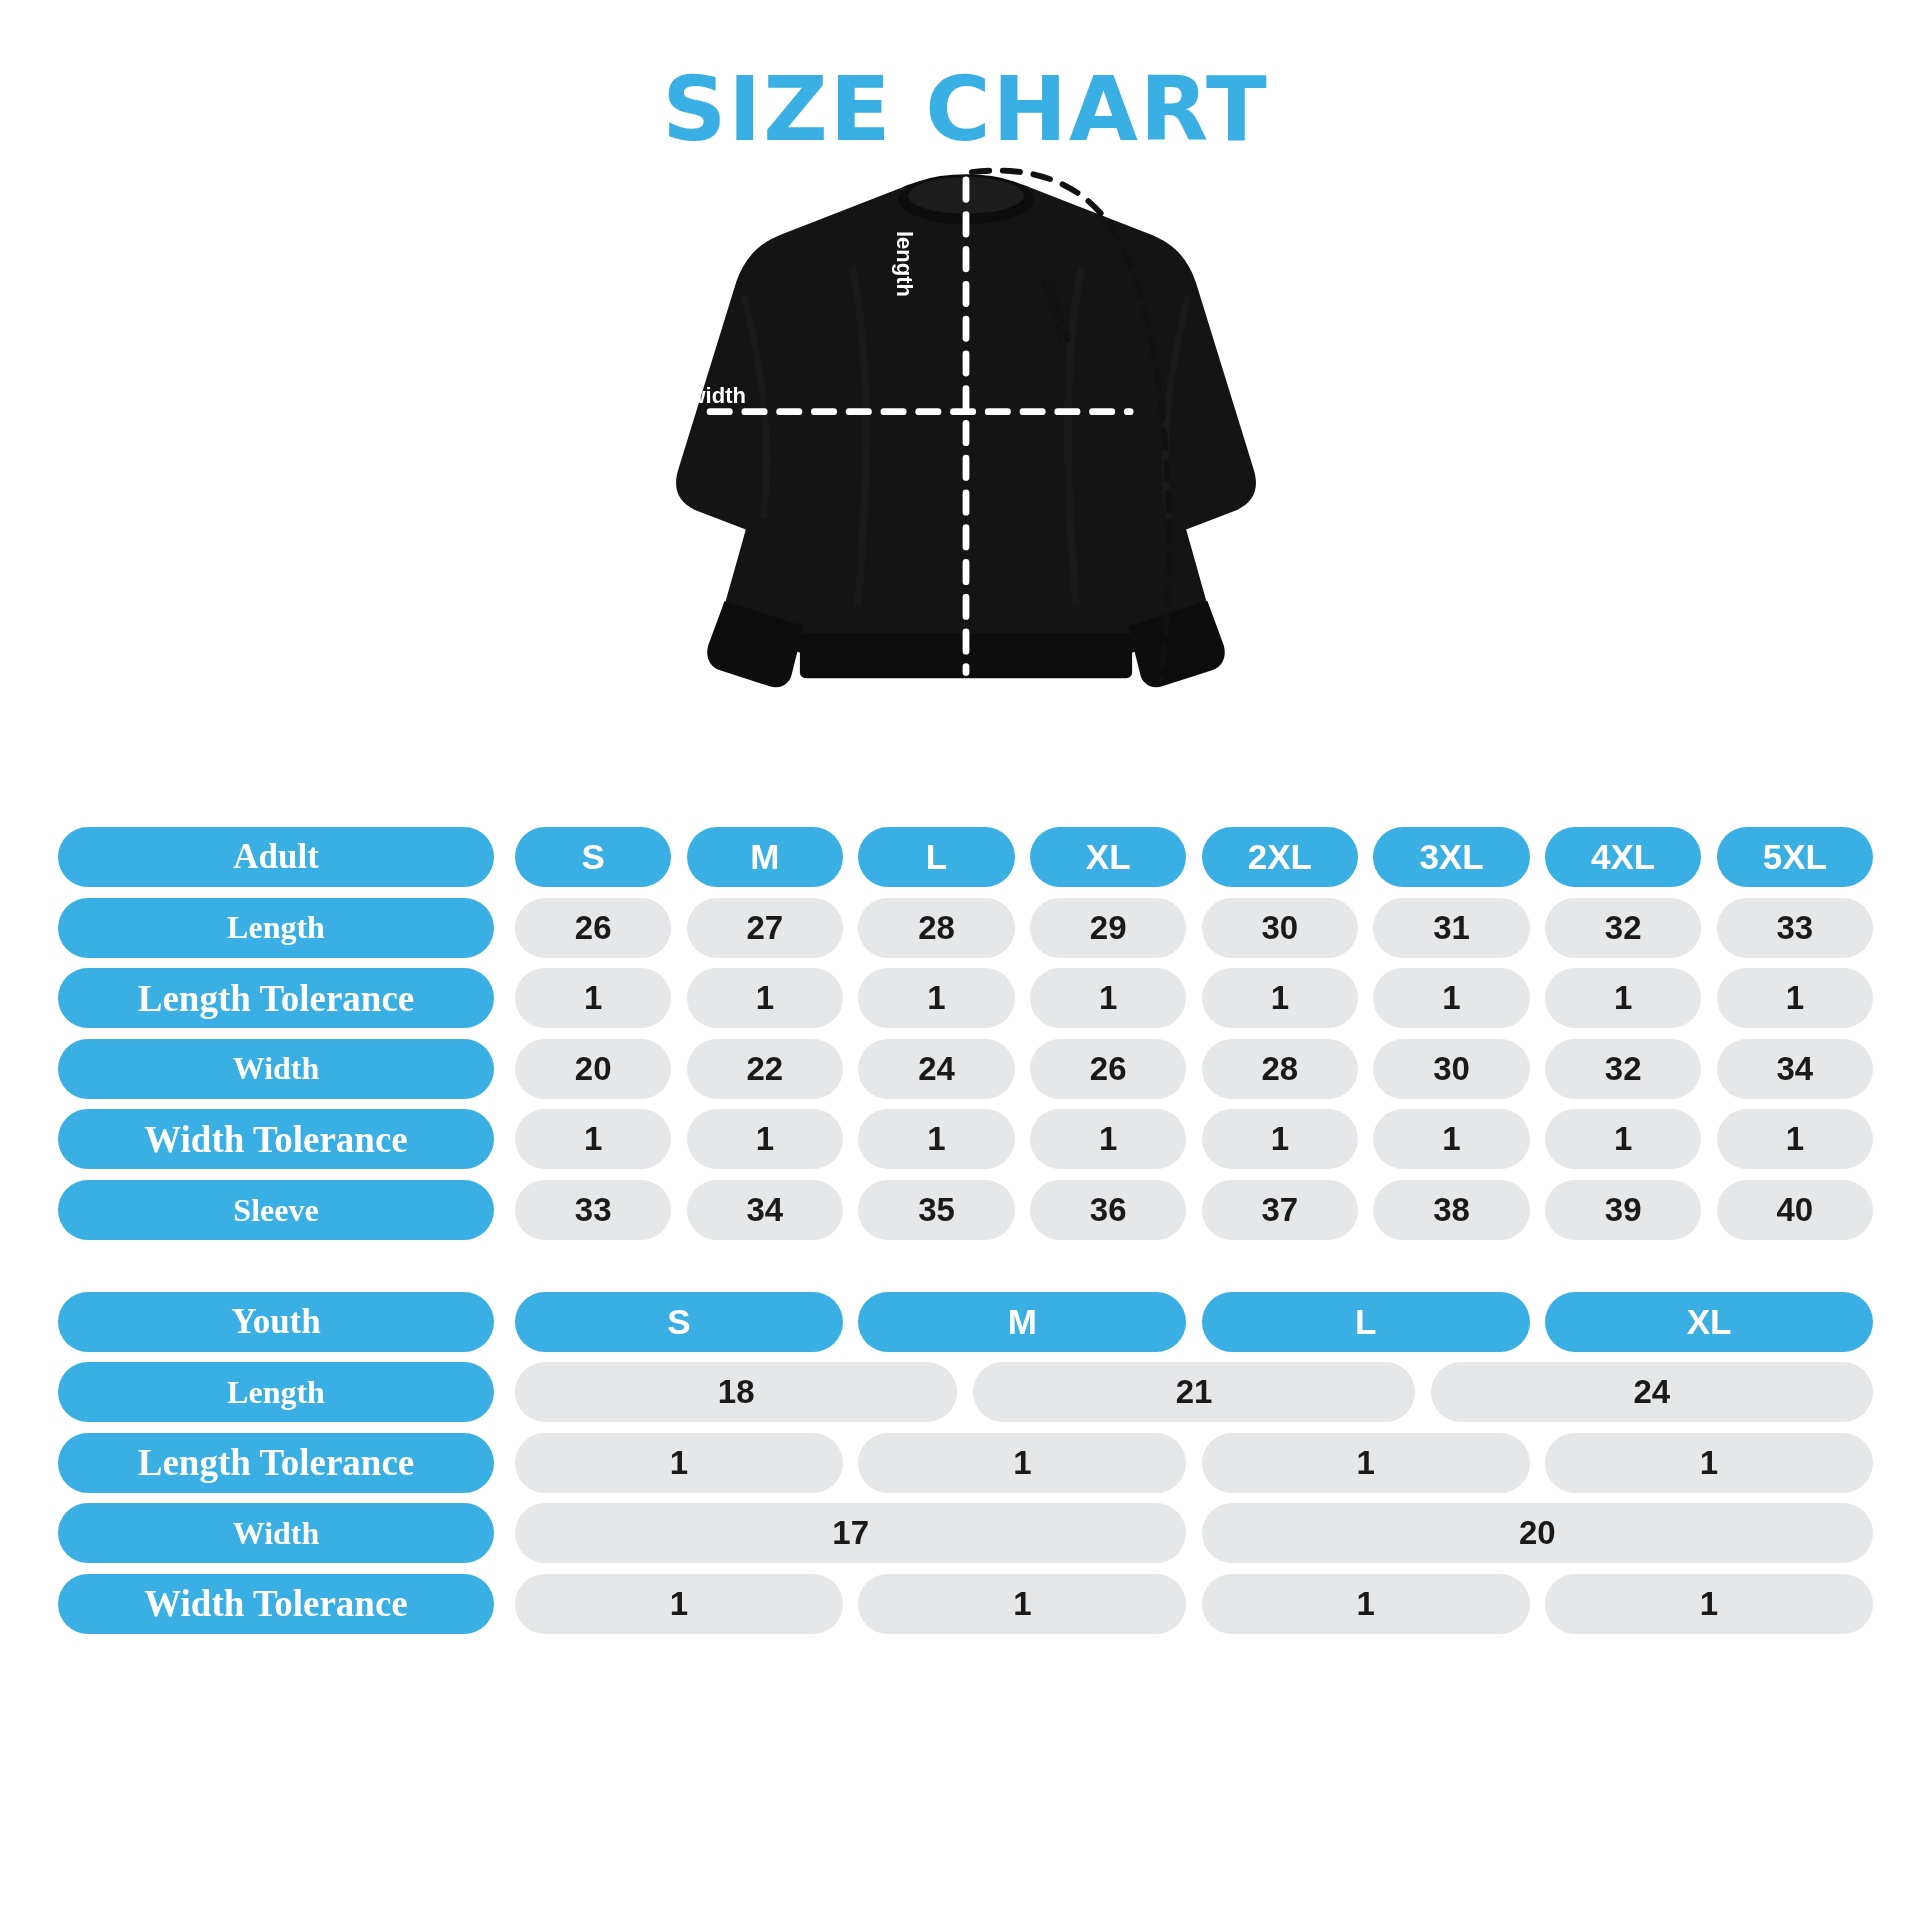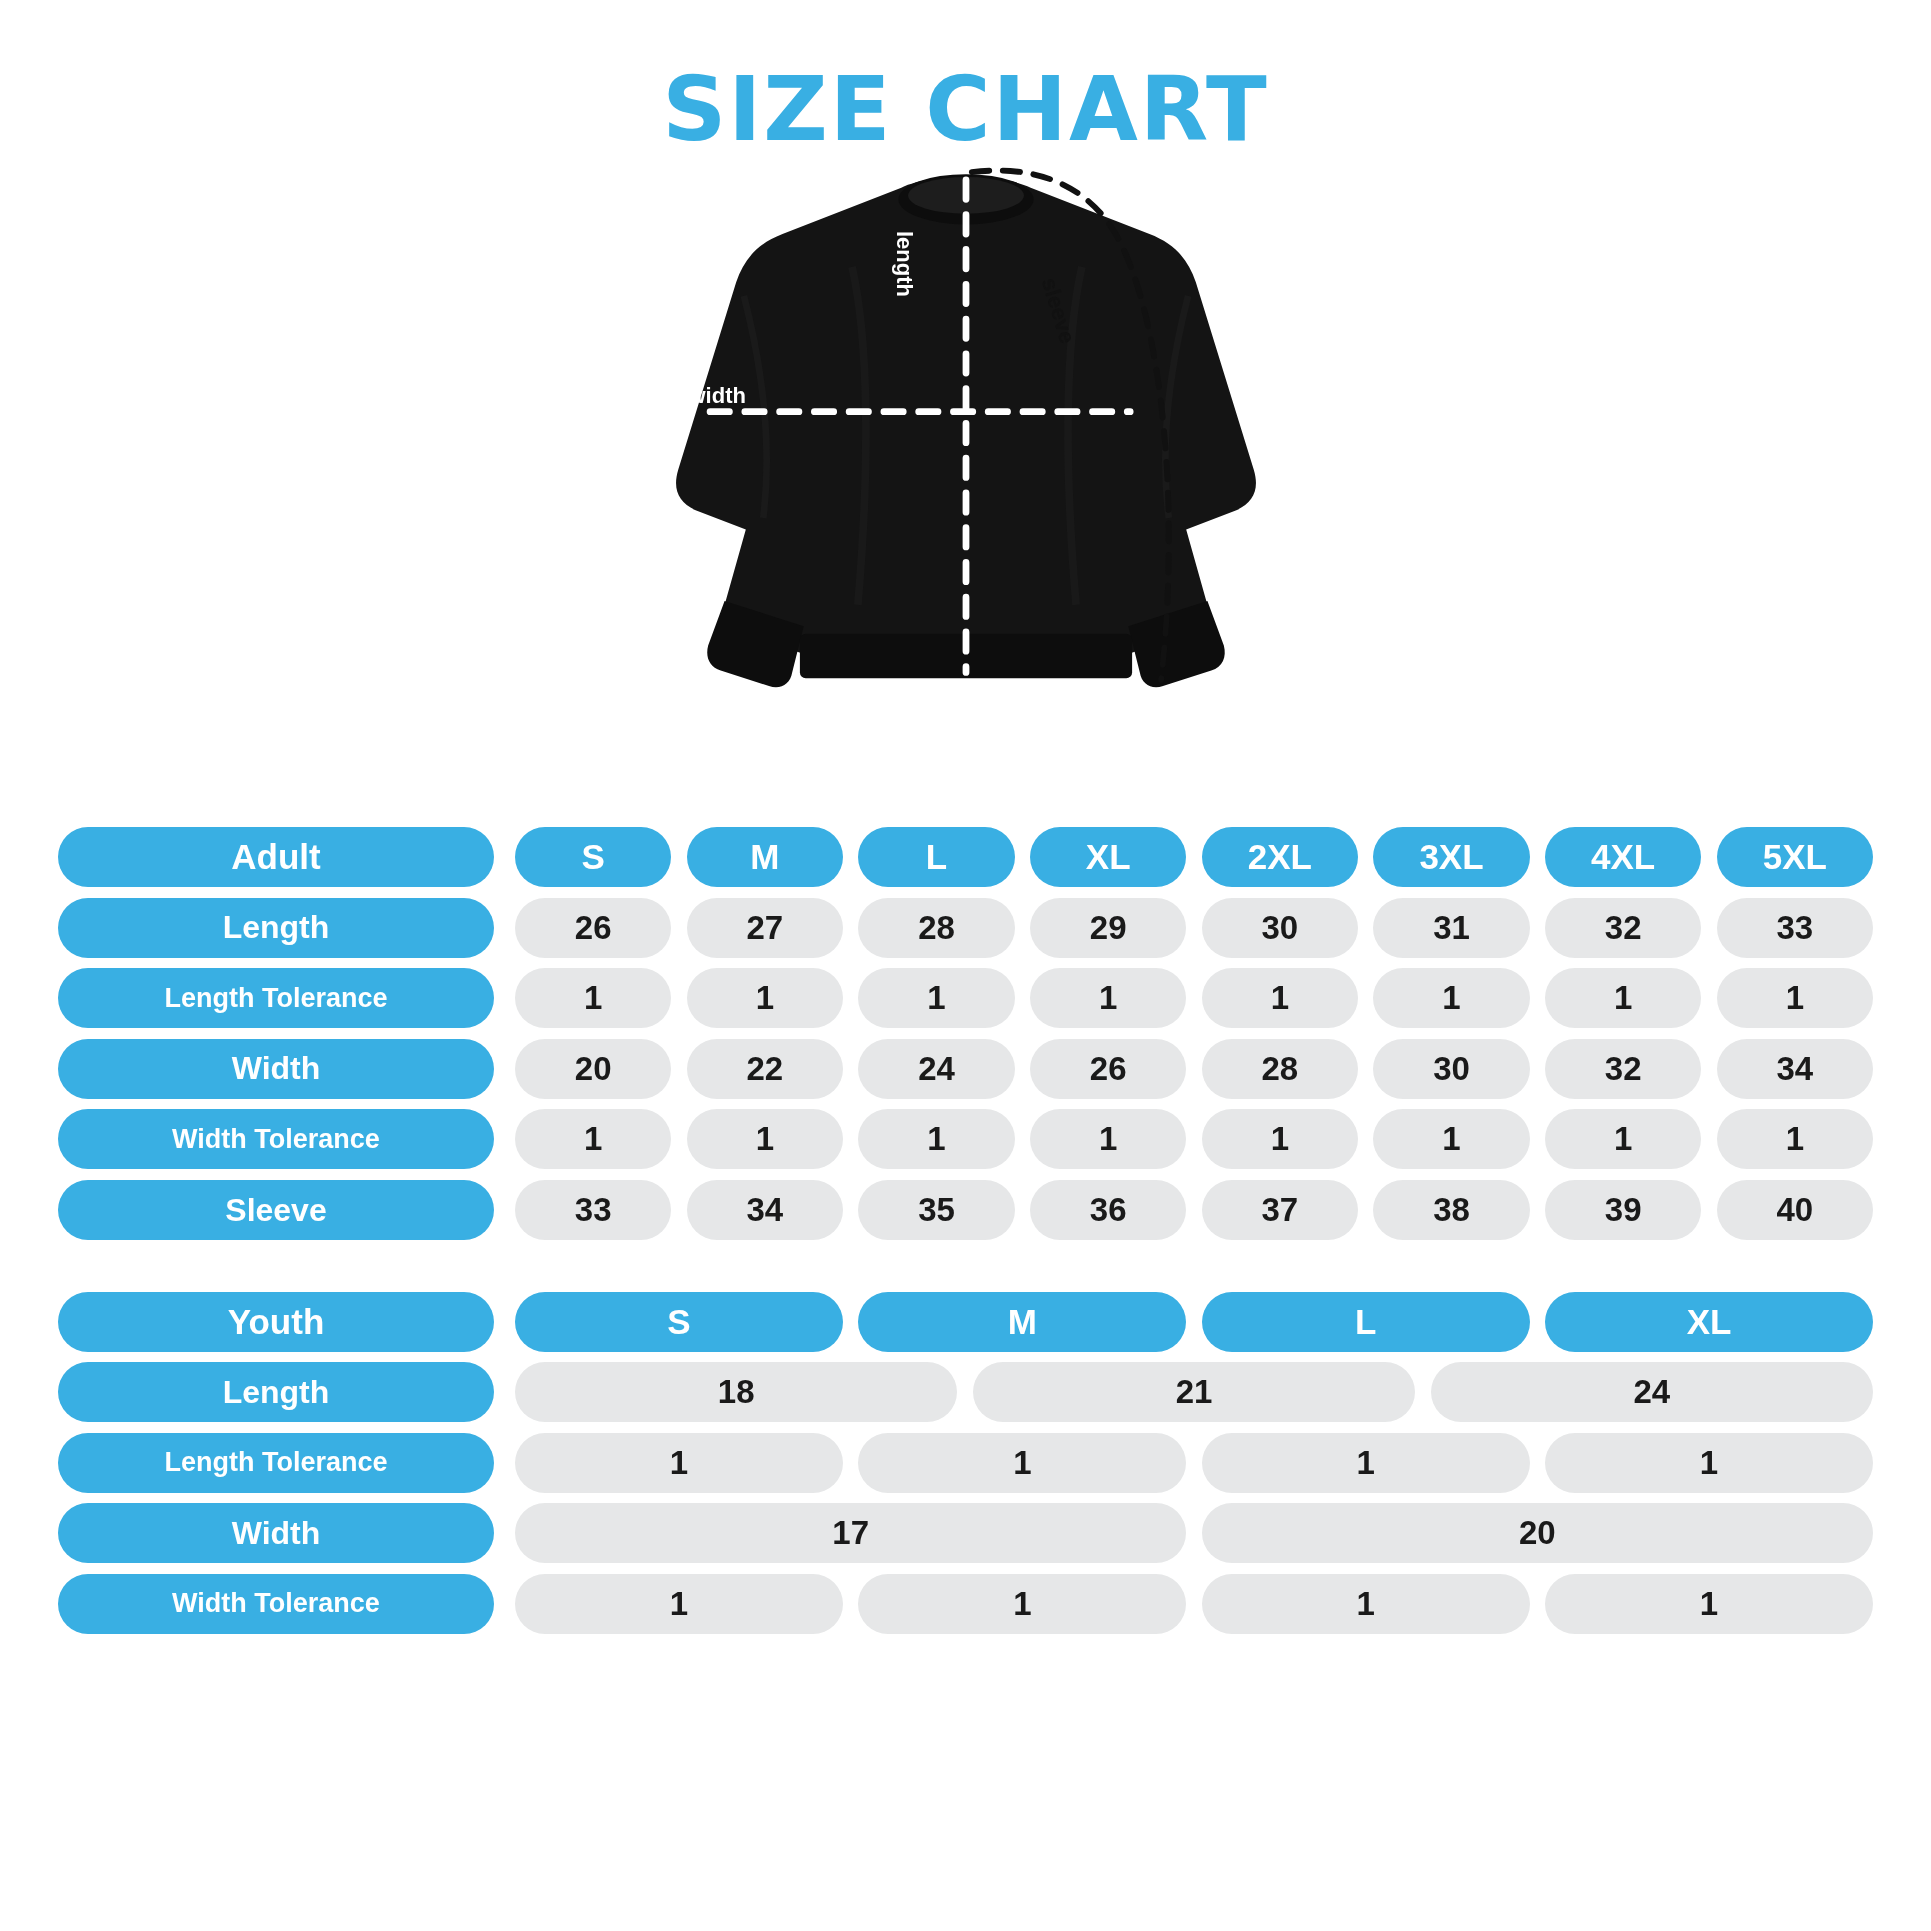--- a/index.html
+++ b/index.html
@@ -90,23 +90,24 @@
     box-sizing: border-box;
   }
   .label-cell {
     width: 436px;
     flex: 0 0 436px;
     background: #39afe3;
     color: #ffffff;
     font-size: 32px;
     height: 60px;
     margin-right: 21px;
+    font-family: Liberation Serif, serif;
   }
   .label-cell.small {
-    font-size: 27px;
+    font-size: 37px;
   }
   .val-cell {
     flex: 1 1 0;
     background: #e6e7e8;
     color: #1a1a1a;
     font-size: 33px;
     height: 60px;
     margin-right: 15.4px;
   }
   .val-cell:last-child { margin-right: 0; }

